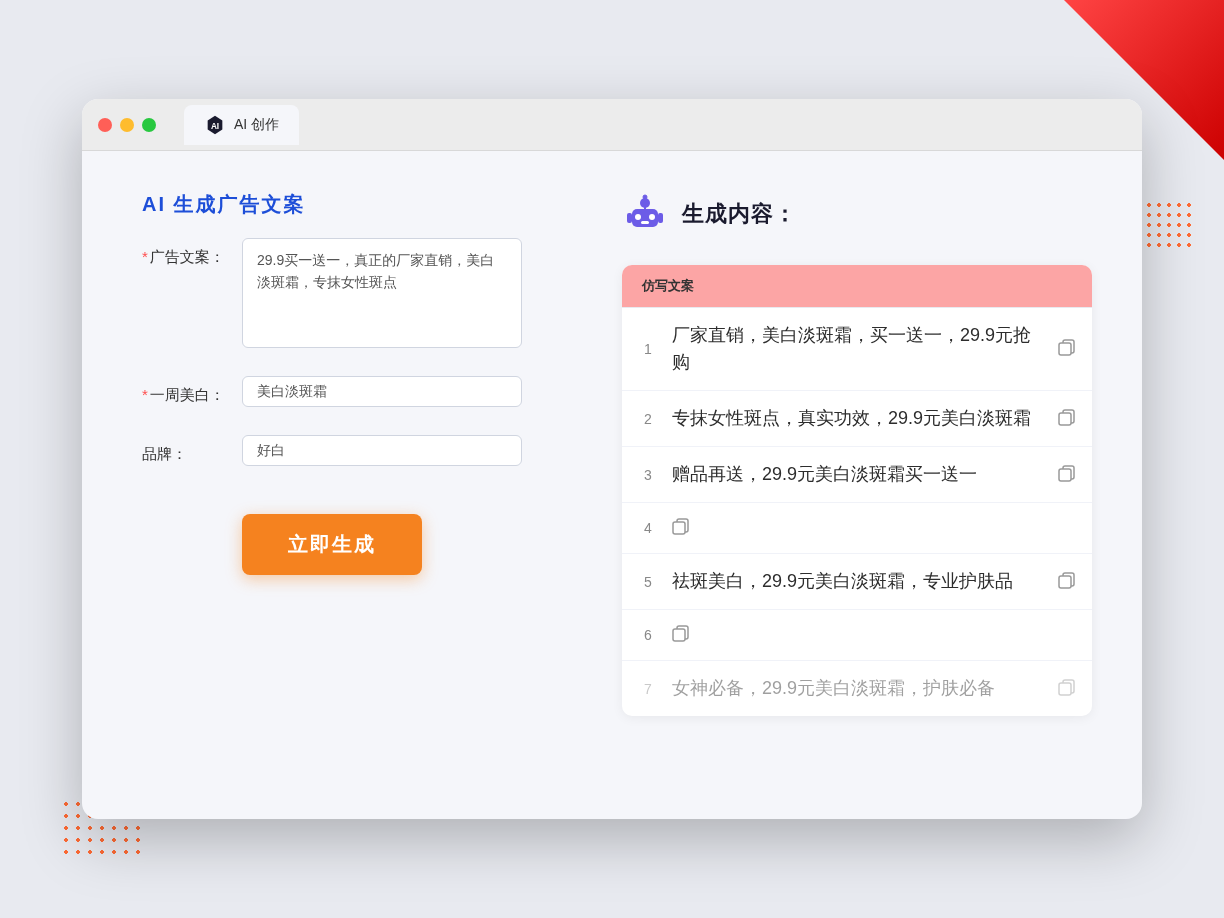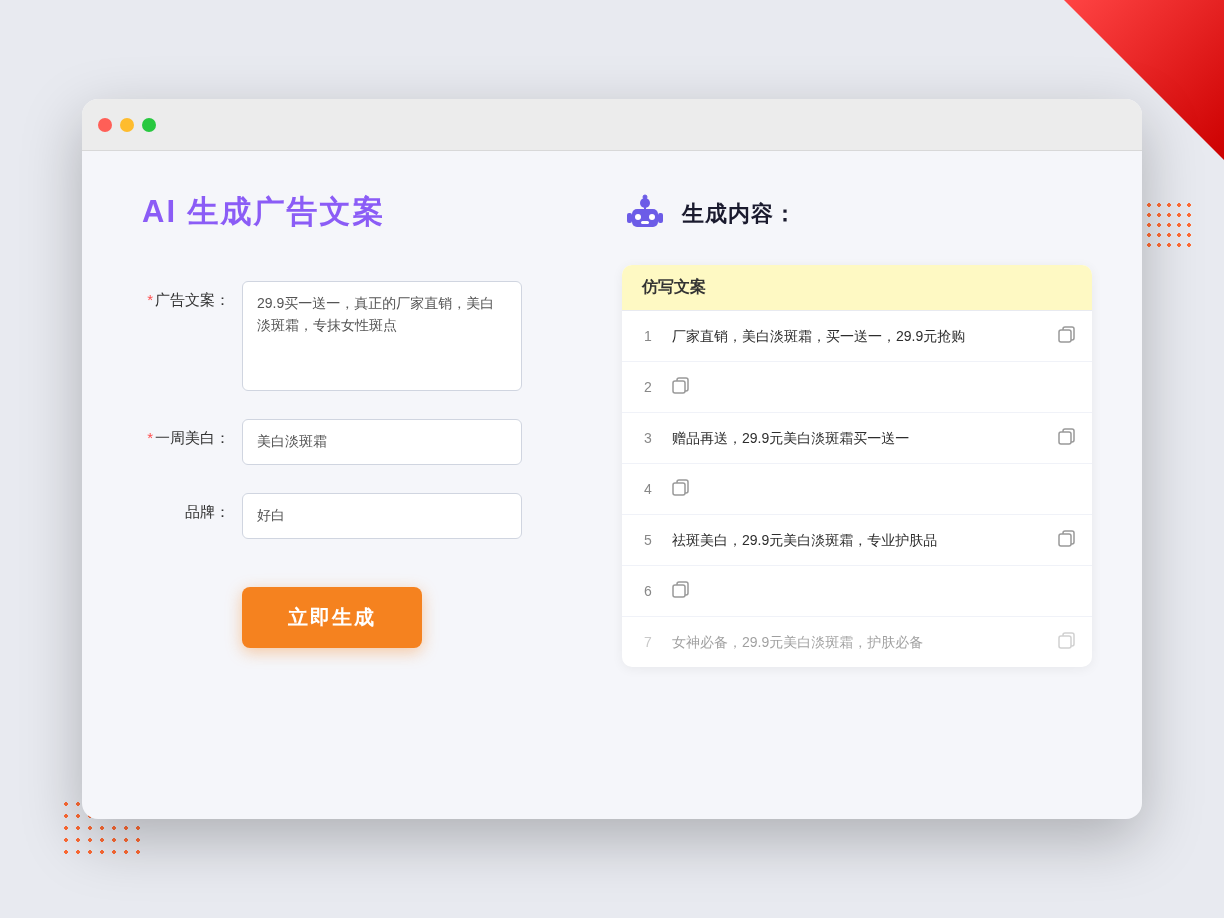--- a/index.html
+++ b/index.html
@@ -115,40 +115,39 @@
 
     
     .left-panel {
       flex: 0 0 420px;
       display: flex;
       flex-direction: column;
       gap: 0;
     }
 
     .page-title {
-      font-size: 31px;
+      font-size: 20px;
       font-weight: 700;
-      color: #8b5cf6;
-      margin-bottom: 48px;
+      color: #1d4ed8;
+      margin-bottom: 20px;
       letter-spacing: 2px;
     }
 
     .form-group {
       display: flex;
       align-items: flex-start;
       margin-bottom: 28px;
     }
 
     .form-label {
       font-size: 15px;
       color: #333;
       white-space: nowrap;
       padding-top: 10px;
       min-width: 100px;
-      text-align: right;
       padding-right: 12px;
     }
 
     .required-mark {
       color: #ff4d4d;
       font-size: 15px;
       margin-right: 2px;
     }
 
     .form-input {
@@ -163,21 +162,21 @@
       resize: none;
       line-height: 1.6;
       font-family: inherit;
     }
 
     textarea.form-input {
       height: 110px;
     }
 
     input.form-input {
-      height: 46px;
+      height: 31px;
     }
 
     .generate-btn {
       width: 180px;
       height: 61px;
       background: #f5821f;
       color: #fff;
       border: none;
       border-radius: 8px;
       font-size: 20px;
@@ -216,23 +215,23 @@
     }
 
     .results-table {
       background: #fff;
       border-radius: 10px;
       overflow: hidden;
       box-shadow: 0 2px 12px rgba(0,0,0,0.06);
     }
 
     .results-header {
-      background: #fef9c3;
+      background: #fca5a5;
       padding: 12px 20px;
-      font-size: 16px;
+      font-size: 13px;
       font-weight: 600;
       color: #333;
       border-bottom: 1px solid #e8eaf0;
     }
 
     .result-row {
       display: flex;
       align-items: center;
       padding: 14px 16px;
       border-bottom: 1px solid #f0f2f8;
@@ -249,39 +248,47 @@
 
     .row-number {
       font-size: 14px;
       color: #888;
       min-width: 20px;
       text-align: center;
     }
 
     .row-text {
       flex: 1;
-      font-size: 14px;
+      font-size: 18px;
       color: #2d2d2d;
       line-height: 1.5;
     }
   </style>
 </head>
 <body>
 
 <div class="bg-decoration-red"></div>
 <div class="bg-decoration-dots"></div>
 <div class="bg-decoration-dots2"></div>
 
 <div class="browser-window">
 
   <div class="browser-chrome">
     <div class="traffic-lights">
       <div class="traffic-light red"></div>
       <div class="traffic-light yellow"></div>
       <div class="traffic-light green"></div>
+    </div>
+    <div class="tab">
+
+      <svg class="tab-icon" viewBox="0 0 24 24">
+        <polygon points="12,2 20,7 20,17 12,22 4,17 4,7" fill="#1a1a2e" stroke="none"></polygon>
+        <text x="12" y="16" text-anchor="middle" fill="white" font-size="9" font-weight="bold" font-family="Arial">AI</text>
+      </svg>
+      <span class="tab-title">AI 创作</span>
     </div>
   </div>
 
   <div class="browser-content">
 
     <div class="left-panel">
       <h1 class="page-title">AI 生成广告文案</h1>
 
       <div class="form-group">
         <div class="form-label">
@@ -329,20 +336,21 @@
             <div class="result-row">
               <span class="row-number">1</span>
               <span class="row-text">厂家直销，美白淡斑霜，买一送一，29.9元抢购</span>
               <div><svg width="18" height="18" viewBox="0 0 18 18" fill="none">
     <rect x="1" y="5" width="12" height="12" rx="2" stroke="#999" stroke-width="1.5" fill="none"></rect>
     <path d="M5 5V4a2 2 0 0 1 2-2h7a2 2 0 0 1 2 2v9a2 2 0 0 1-2 2h-1" stroke="#999" stroke-width="1.5" fill="none"></path>
   </svg></div>
             </div>
             <div class="result-row">
               <span class="row-number">2</span>
+              <span class="row-text">专抹女性斑点，真实功效，29.9元美白淡斑霜</span>
               <div><svg width="18" height="18" viewBox="0 0 18 18" fill="none">
     <rect x="1" y="5" width="12" height="12" rx="2" stroke="#999" stroke-width="1.5" fill="none"></rect>
     <path d="M5 5V4a2 2 0 0 1 2-2h7a2 2 0 0 1 2 2v9a2 2 0 0 1-2 2h-1" stroke="#999" stroke-width="1.5" fill="none"></path>
   </svg></div>
             </div>
             <div class="result-row">
               <span class="row-number">3</span>
               <span class="row-text">赠品再送，29.9元美白淡斑霜买一送一</span>
               <div><svg width="18" height="18" viewBox="0 0 18 18" fill="none">
     <rect x="1" y="5" width="12" height="12" rx="2" stroke="#999" stroke-width="1.5" fill="none"></rect>

